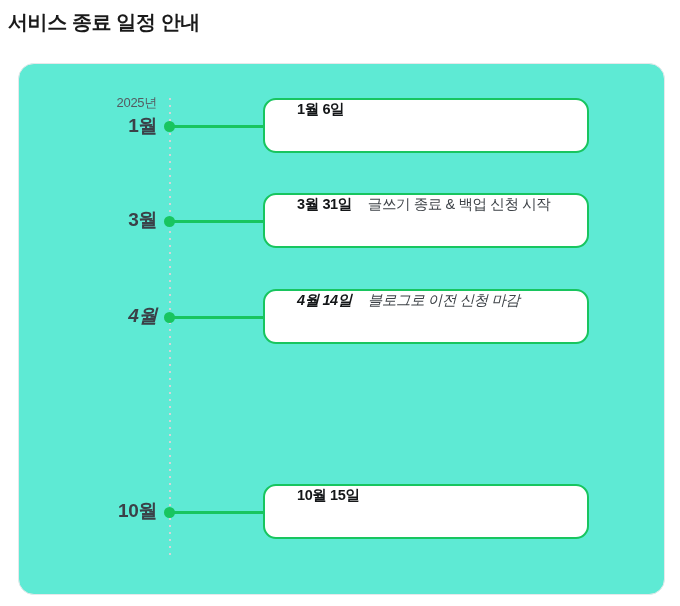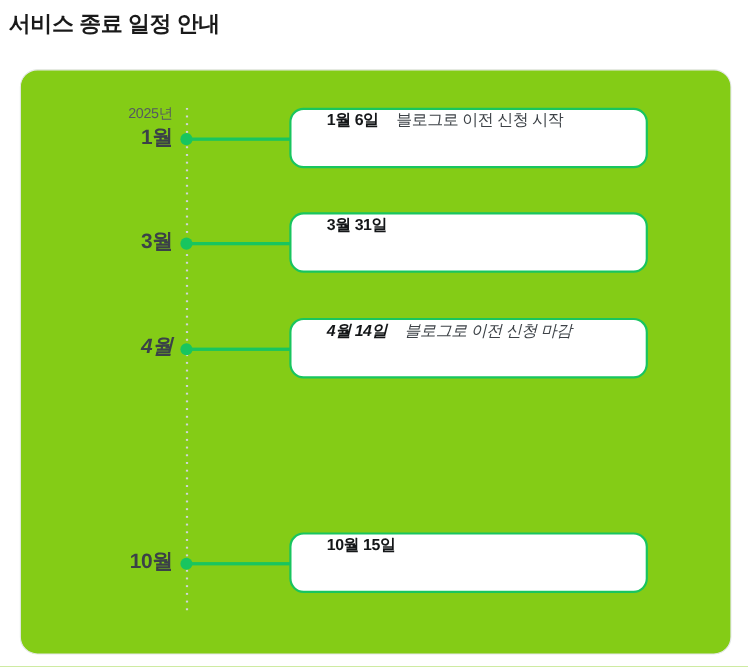--- a/index.html
+++ b/index.html
@@ -37,21 +37,21 @@
   }
 
   
   .panel {
     position: absolute;
     left: 18px;
     top: 63px;
     width: 647px;
     height: 532px;
     box-sizing: border-box;
-    background: #84cc16;
+    background: #5eead4;
     border: 1px solid #e6e8ea;
     border-radius: 16px;
   }
 
   
   .timeline {
     position: absolute;
     left: 0;
     top: 0;
     width: 647px;
@@ -193,32 +193,32 @@
 
       <div class="row" style="top:34px;">
         <div class="row-labels">
           <div class="year-label">2025년</div>
           <div class="month-label">1월</div>
         </div>
         <div class="dot"></div>
         <div class="connector"></div>
         <div class="event-card">
           <span class="event-date">1월 6일</span>
-          <span class="event-desc">블로그로 이전 신청 시작</span>
         </div>
       </div>
 
       <div class="row" style="top:129px;">
         <div class="row-labels">
           <div class="month-label solo">3월</div>
         </div>
         <div class="dot"></div>
         <div class="connector"></div>
         <div class="event-card">
           <span class="event-date">3월 31일</span>
+          <span class="event-desc">글쓰기 종료 &amp; 백업 신청 시작</span>
         </div>
       </div>
 
       <div class="row" style="top:225px;font-style:italic;">
         <div class="row-labels">
           <div class="month-label solo">4월</div>
         </div>
         <div class="dot"></div>
         <div class="connector"></div>
         <div class="event-card">

